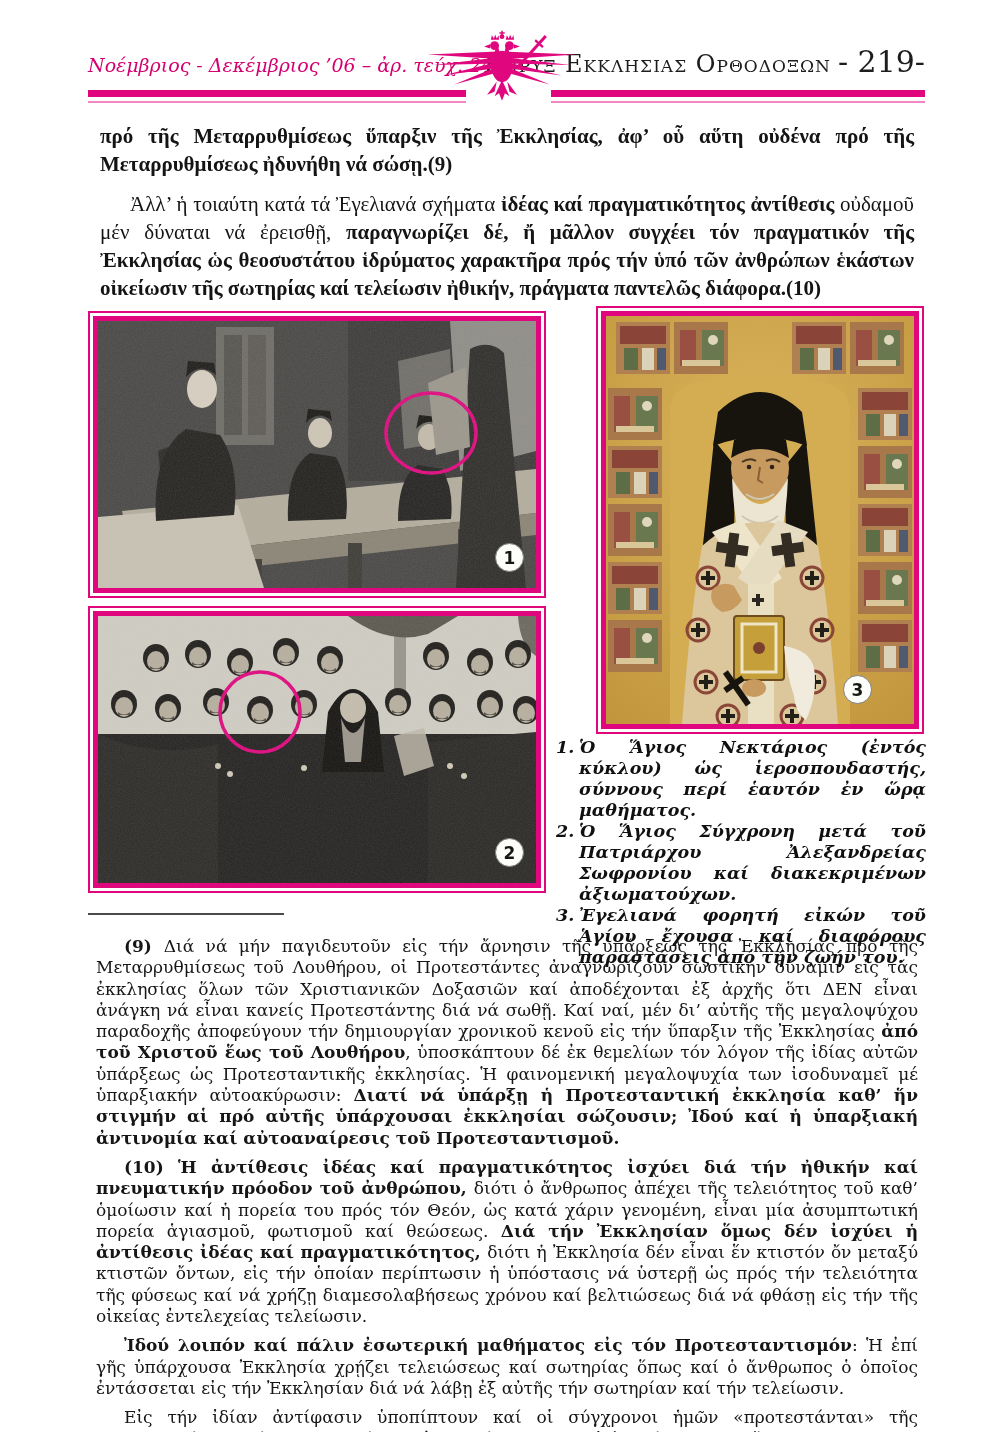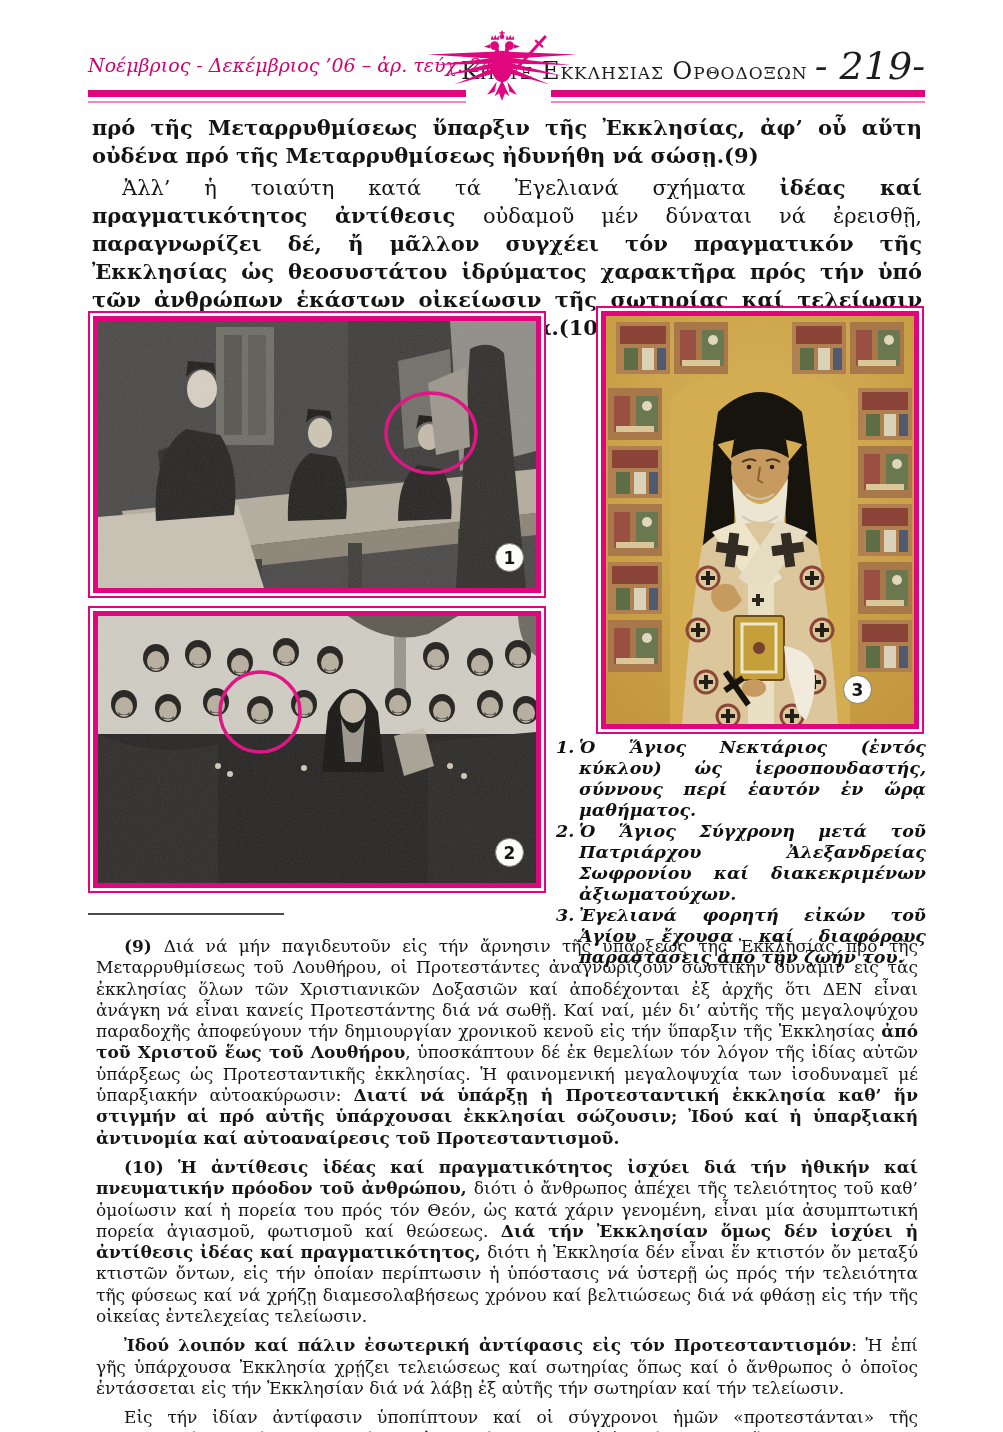--- a/index.html
+++ b/index.html
@@ -3,32 +3,32 @@
 <meta charset="utf-8">
 <style>
   html,body{margin:0;padding:0;background:#e9e9e9;}
   .page{position:relative;width:1003px;height:1432px;background:#ffffff;overflow:hidden;
         font-family:"DejaVu Serif","Liberation Serif",serif;color:#141414;margin:0 auto;}
 
   
   .issue{position:absolute;left:88px;top:54px;font-style:italic;font-size:19px;color:#d4006f;white-space:nowrap;}
   .masthead{position:absolute;right:78px;top:44px;display:flex;align-items:baseline;gap:7px;color:#1d1d1d;white-space:nowrap;}
   .masthead .mtitle{font-variant:small-caps;font-size:24px;letter-spacing:1px;}
-  .masthead .pageno{font-size:38px;font-style:italic;}
+  .masthead .pageno{font-size:30px;}
   .rule{position:absolute;background:#e0077e;}
   .rule.thin{background:#f287c1;}
   #ruleL1{left:88px;top:90px;width:378px;height:7px;}
   #ruleR1{left:551px;top:90px;width:374px;height:7px;}
   #ruleL2{left:88px;top:101px;width:378px;height:2px;}
   #ruleR2{left:551px;top:101px;width:374px;height:2px;}
   .eagle{position:absolute;left:420px;top:28px;width:164px;height:80px;}
 
   
   .bodytext{position:absolute;left:88px;top:110px;width:838px;font-size:21px;line-height:28px;text-align:justify;}
-  .bodytext p{margin:4px;}
+  .bodytext p{margin:12px;font-family:Liberation Serif, serif;}
   .bodytext p.indent{text-indent:30px;}
   .bodytext .b, .footnotes .b, b{font-weight:bold;}
 
   
   .fig{position:absolute;border:2px solid #e0077e;padding:3px;background:#fff;}
   .fig .inner{position:relative;border:5px solid #e0077e;overflow:hidden;background:#555;}
   .fig .inner svg{display:block;}
   #fig1{left:88px;top:311px;}
   #fig2{left:88px;top:606px;}
   #fig3{left:596px;top:306px;}
@@ -324,17 +324,17 @@
     <li>
       <span class="cnum">3.</span>
       <span class="ctext">Ἐγελιανά φορητή εἰκών τοῦ Ἁγίου ἔχουσα καί διαφόρους παραστάσεις ἀπό τήν ζωήν του.</span>
     </li>
   </ol>
 
   <div class="fnrule"></div>
   <div class="footnotes">
     <p><span class="b">(9) </span><span>Διά νά μήν παγιδευτοῦν εἰς τήν ἄρνησιν τῆς ὑπάρξεως τῆς Ἐκκλησίας πρό τῆς Μεταρρυθμίσεως τοῦ Λουθήρου, οἱ Προτεστάντες ἀναγνωρίζουν σωστικήν δύναμιν εἰς τάς ἐκκλησίας ὅλων τῶν Χριστιανικῶν Δοξασιῶν καί ἀποδέχονται ἐξ ἀρχῆς ὅτι ΔΕΝ εἶναι ἀνάγκη νά εἶναι κανείς Προτεστάντης διά νά σωθῇ. Καί ναί, μέν δι’ αὐτῆς τῆς μεγαλοψύχου παραδοχῆς ἀποφεύγουν τήν δημιουργίαν χρονικοῦ κενοῦ εἰς τήν ὕπαρξιν τῆς Ἐκκλησίας </span><span class="b">ἀπό τοῦ Χριστοῦ ἕως τοῦ Λουθήρου</span><span>, ὑποσκάπτουν δέ ἐκ θεμελίων τόν λόγον τῆς ἰδίας αὐτῶν ὑπάρξεως ὡς Προτεσταντικῆς ἐκκλησίας. Ἡ φαινομενική μεγαλοψυχία των ἰσοδυναμεῖ μέ ὑπαρξιακήν αὐτοακύρωσιν: </span><span class="b">Διατί νά ὑπάρξῃ ἡ Προτεσταντική ἐκκλησία καθ’ ἥν στιγμήν αἱ πρό αὐτῆς ὑπάρχουσαι ἐκκλησίαι σώζουσιν; Ἰδού καί ἡ ὑπαρξιακή ἀντινομία καί αὐτοαναίρεσις τοῦ Προτεσταντισμοῦ.</span></p>
     <p><span class="b">(10) Ἡ ἀντίθεσις ἰδέας καί πραγματικότητος ἰσχύει διά τήν ἠθικήν καί πνευματικήν πρόοδον τοῦ ἀνθρώπου, </span><span>διότι ὁ ἄνθρωπος ἀπέχει τῆς τελειότητος τοῦ καθ’ ὁμοίωσιν καί ἡ πορεία του πρός τόν Θεόν, ὡς κατά χάριν γενομένη, εἶναι μία ἀσυμπτωτική πορεία ἁγιασμοῦ, φωτισμοῦ καί θεώσεως. </span><span class="b">Διά τήν Ἐκκλησίαν ὅμως δέν ἰσχύει ἡ ἀντίθεσις ἰδέας καί πραγματικότητος, </span><span>διότι ἡ Ἐκκλησία δέν εἶναι ἕν κτιστόν ὄν μεταξύ κτιστῶν ὄντων, εἰς τήν ὁποίαν περίπτωσιν ἡ ὑπόστασις νά ὑστερῇ ὡς πρός τήν τελειότητα τῆς φύσεως καί νά χρήζῃ διαμεσολαβήσεως χρόνου καί βελτιώσεως διά νά φθάσῃ εἰς τήν τῆς οἰκείας ἐντελεχείας τελείωσιν.</span></p>
-    <p><span class="b">Ἰδού λοιπόν καί πάλιν ἐσωτερική ἀντίφασις εἰς τόν Προτεσταντισμόν</span><span>: Ἡ ἐπί γῆς ὑπάρχουσα Ἐκκλησία χρῄζει τελειώσεως καί σωτηρίας ὅπως καί ὁ ἄνθρωπος ὁ ὁποῖος ἐντάσσεται εἰς τήν Ἐκκλησίαν διά νά λάβῃ ἐξ αὐτῆς τήν σωτηρίαν καί τήν τελείωσιν.</span></p>
+    <p><span class="b">Ἰδού λοιπόν καί πάλιν ἐσωτερική μαθήματος εἰς τόν Προτεσταντισμόν</span><span>: Ἡ ἐπί γῆς ὑπάρχουσα Ἐκκλησία χρῄζει τελειώσεως καί σωτηρίας ὅπως καί ὁ ἄνθρωπος ὁ ὁποῖος ἐντάσσεται εἰς τήν Ἐκκλησίαν διά νά λάβῃ ἐξ αὐτῆς τήν σωτηρίαν καί τήν τελείωσιν.</span></p>
     <p><span>Εἰς τήν ἰδίαν ἀντίφασιν ὑποπίπτουν καί οἱ σύγχρονοι ἡμῶν «προτεστάνται» τῆς κτισματολόγου καί κτισματολάτρου ἐκκλησίας Κτενᾶ, οἱ ἀρνούμενοι τήν Ἄκτιστον Κεφαλήν τῆς Ἐκκλησίας καί συνεπῶς τήν ἐν τῇ Ἐκκλησίᾳ τοῦ Θεοῦ Ἄκτιστον καί Ἄχρονον Χάριν.</span></p>
   </div>
 
 </div>
 
 </body></html>

